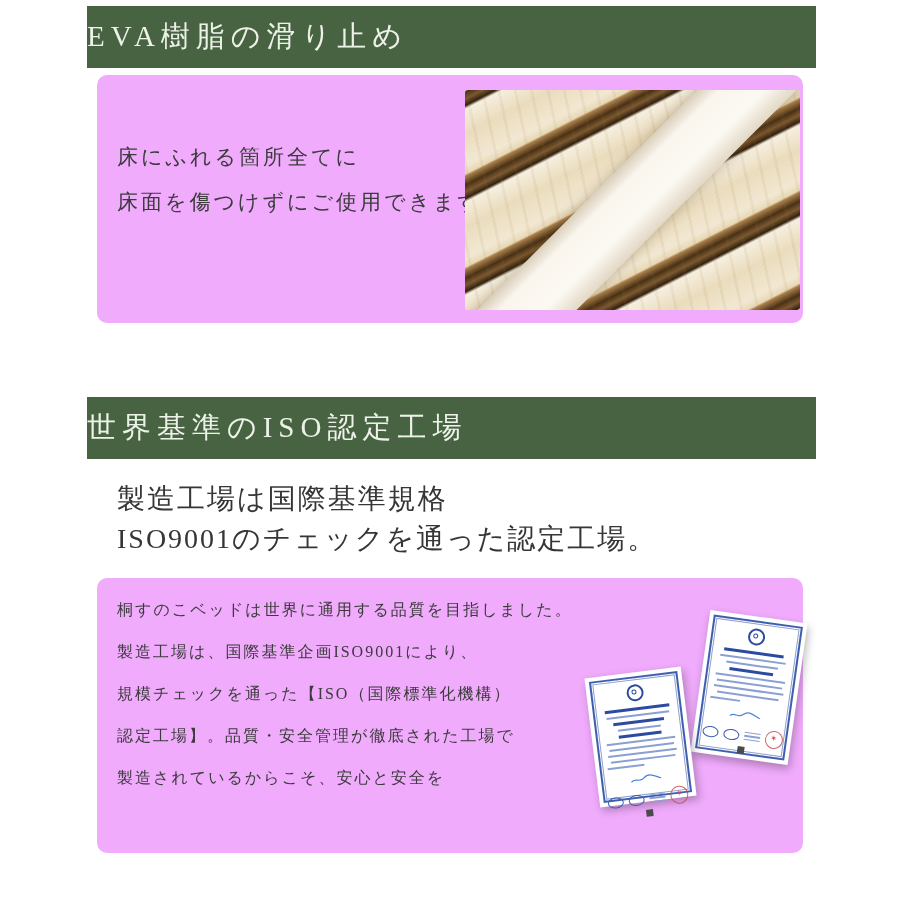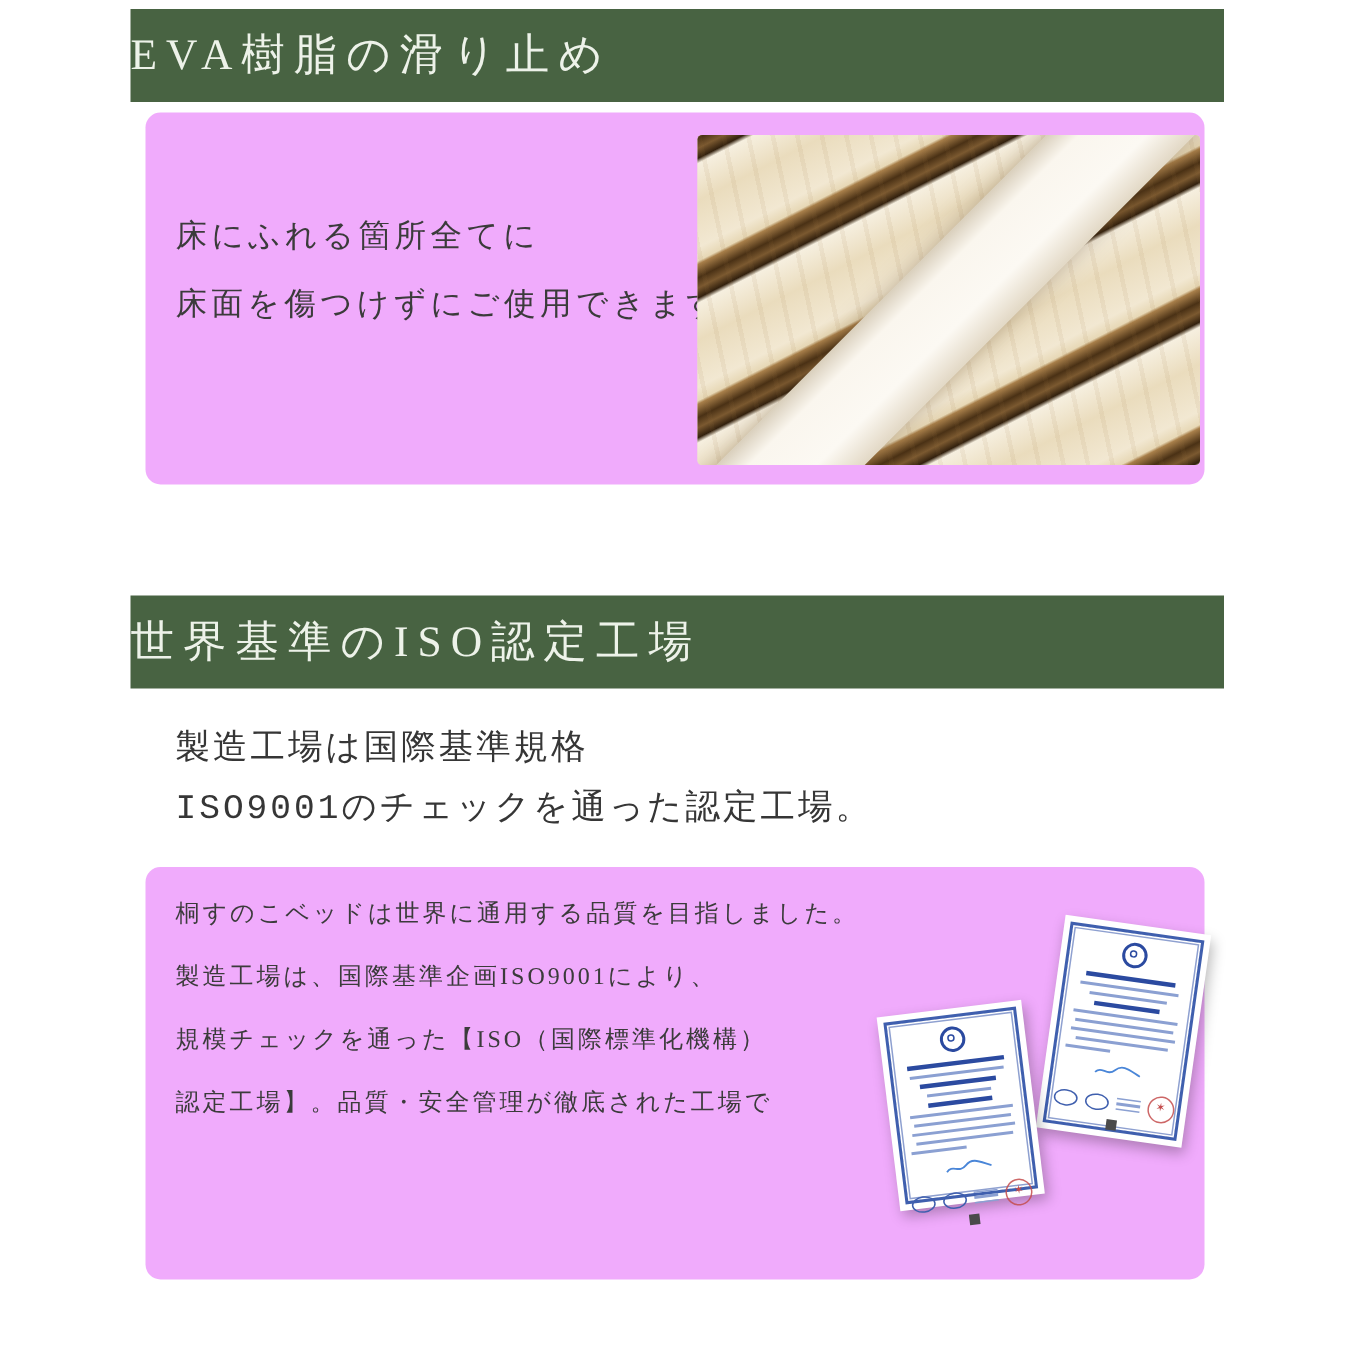--- a/index.html
+++ b/index.html
@@ -41,21 +41,21 @@
         #a87f4a 60px, #4a3115 68px, #7b5930 74px, #33210e 80px, #f6efdf 83px);
   }
   .beam-main{
     position:absolute;left:137px;top:-130px;width:70px;height:480px;
     transform:rotate(45deg);
     background:linear-gradient(to right,#d9cfbc,#faf6ee 22%,#fcf9f3 68%,#e2d8c5);
     box-shadow:0 0 14px rgba(90,60,30,0.35);
   }
   
   .iso-intro{position:absolute;left:117px;top:479px;}
-  .iso-intro p{margin:0;font-size:23px;line-height:40px;letter-spacing:2px;color:#363636;white-space:nowrap;font-family:Liberation Mono, monospace;}
+  .iso-intro p{margin:0;font-size:28px;line-height:40px;letter-spacing:2px;color:#363636;white-space:nowrap;}
   
   .iso-text{position:absolute;left:20px;top:11px;}
   .iso-text p{margin:0;font-size:16px;line-height:42px;letter-spacing:2px;white-space:nowrap;}
   
   .cert{
     position:absolute;background:#ffffff;box-shadow:2px 4px 9px rgba(0,0,0,0.28);
   }
   .cert-back{left:603px;top:38px;width:98px;height:143px;transform:rotate(8deg);z-index:1;}
   .cert-front{left:495px;top:94px;width:97px;height:130px;transform:rotate(-7deg);z-index:2;}
   .cert-frame{
@@ -120,20 +120,21 @@
       <p>製造工場は国際基準規格</p>
       <p>ISO9001のチェックを通った認定工場。</p>
     </div>
 
     <div class="panel panel2">
       <div class="iso-text">
         <p>桐すのこベッドは世界に通用する品質を目指しました。</p>
         <p>製造工場は、国際基準企画ISO9001により、</p>
         <p>規模チェックを通った【ISO（国際標準化機構）</p>
         <p>認定工場】。品質・安全管理が徹底された工場で</p>
+        <p>製造されているからこそ、安心と安全を</p>
       </div>
 
       <div class="cert cert-back">
         <div class="cert-frame">
           <div class="cert-logo"></div>
           <div class="ln t w80"></div>
           <div class="ln w90"></div>
           <div class="ln w70"></div>
           <div class="ln t w60"></div>
           <div class="ln w95"></div>

